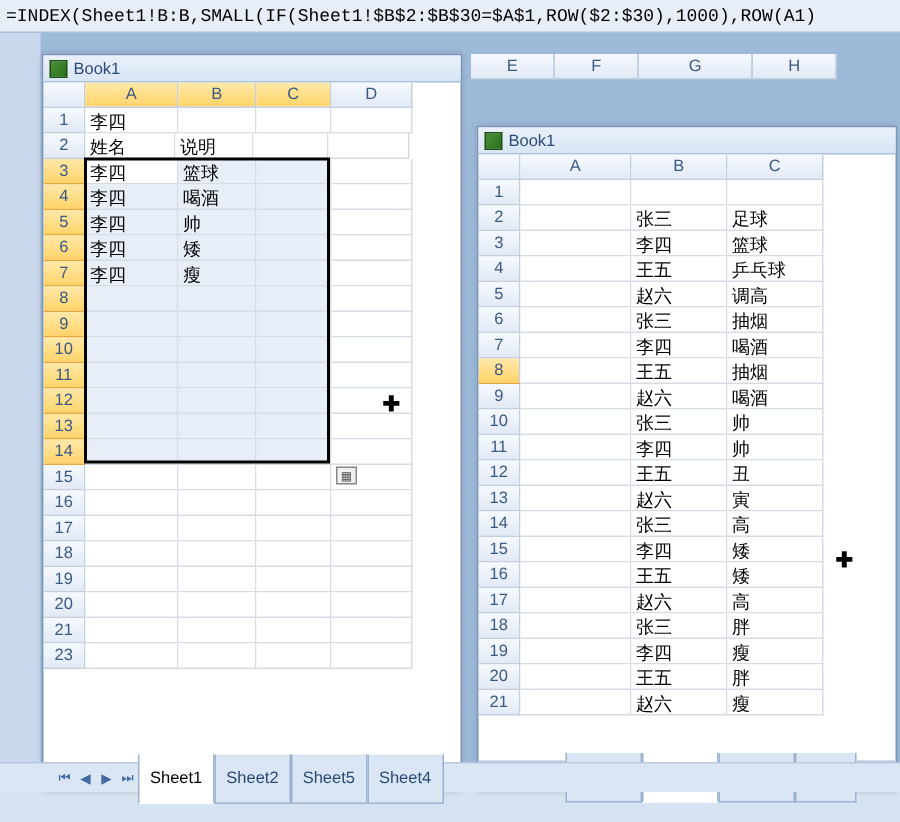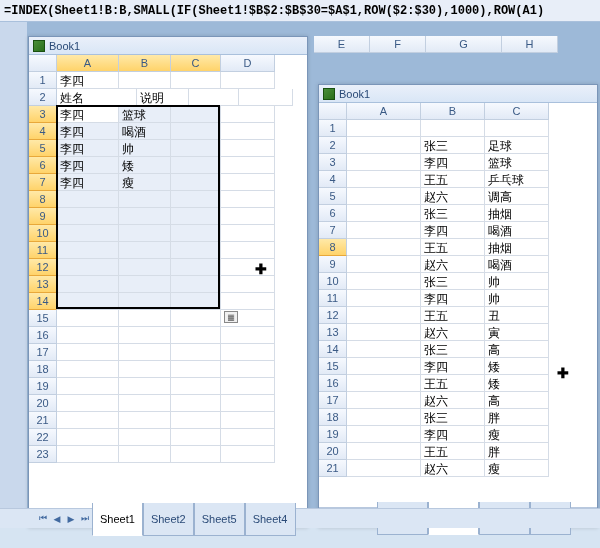--- a/index.html
+++ b/index.html
@@ -15,21 +15,21 @@
   .formula-bar {
     height: 22px;
     background: #e8eef8;
     border-bottom: 1px solid #a9c0dc;
     display: flex;
     align-items: center;
     padding: 0 4px;
     font-family: "Courier New", monospace;
     font-size: 12px;
   }
-  .formula-bar span { white-space: nowrap; font-weight: bold; }
+  .formula-bar span { white-space: nowrap; }
   .workspace {
     position: relative;
     width: 600px;
     height: 506px;
     background: #9db9d8;
   }
   .workbook {
     position: absolute;
     background: #fff;
     border: 1px solid #7a95b8;
@@ -192,21 +192,21 @@
       <div class="rows" id="left-rows">
           <div class="row">
             <div class="rowhead">1</div>
             <div class="cell" style="width:62px">李四</div>
             <div class="cell" style="width:52px"></div>
             <div class="cell" style="width:50px"></div>
             <div class="cell" style="width:54px"></div>
           </div>
           <div class="row">
             <div class="rowhead">2</div>
-            <div class="cell" style="width:80px">姓名</div>
+            <div class="cell" style="width:60px">姓名</div>
             <div class="cell" style="width:52px">说明</div>
             <div class="cell" style="width:50px"></div>
             <div class="cell" style="width:54px"></div>
           </div>
           <div class="row">
             <div class="rowhead sel">3</div>
             <div class="cell active" style="width:62px">李四</div>
             <div class="cell selrange" style="width:52px">篮球</div>
             <div class="cell selrange" style="width:50px"></div>
             <div class="cell" style="width:54px"></div>
@@ -325,27 +325,20 @@
           </div>
           <div class="row">
             <div class="rowhead">20</div>
             <div class="cell" style="width:62px"></div>
             <div class="cell" style="width:52px"></div>
             <div class="cell" style="width:50px"></div>
             <div class="cell" style="width:54px"></div>
           </div>
           <div class="row">
             <div class="rowhead">21</div>
-            <div class="cell" style="width:62px"></div>
-            <div class="cell" style="width:52px"></div>
-            <div class="cell" style="width:50px"></div>
-            <div class="cell" style="width:54px"></div>
-          </div>
-          <div class="row">
-            <div class="rowhead">22</div>
             <div class="cell" style="width:62px"></div>
             <div class="cell" style="width:52px"></div>
             <div class="cell" style="width:50px"></div>
             <div class="cell" style="width:54px"></div>
           </div>
           <div class="row">
             <div class="rowhead">23</div>
             <div class="cell" style="width:62px"></div>
             <div class="cell" style="width:52px"></div>
             <div class="cell" style="width:50px"></div>

